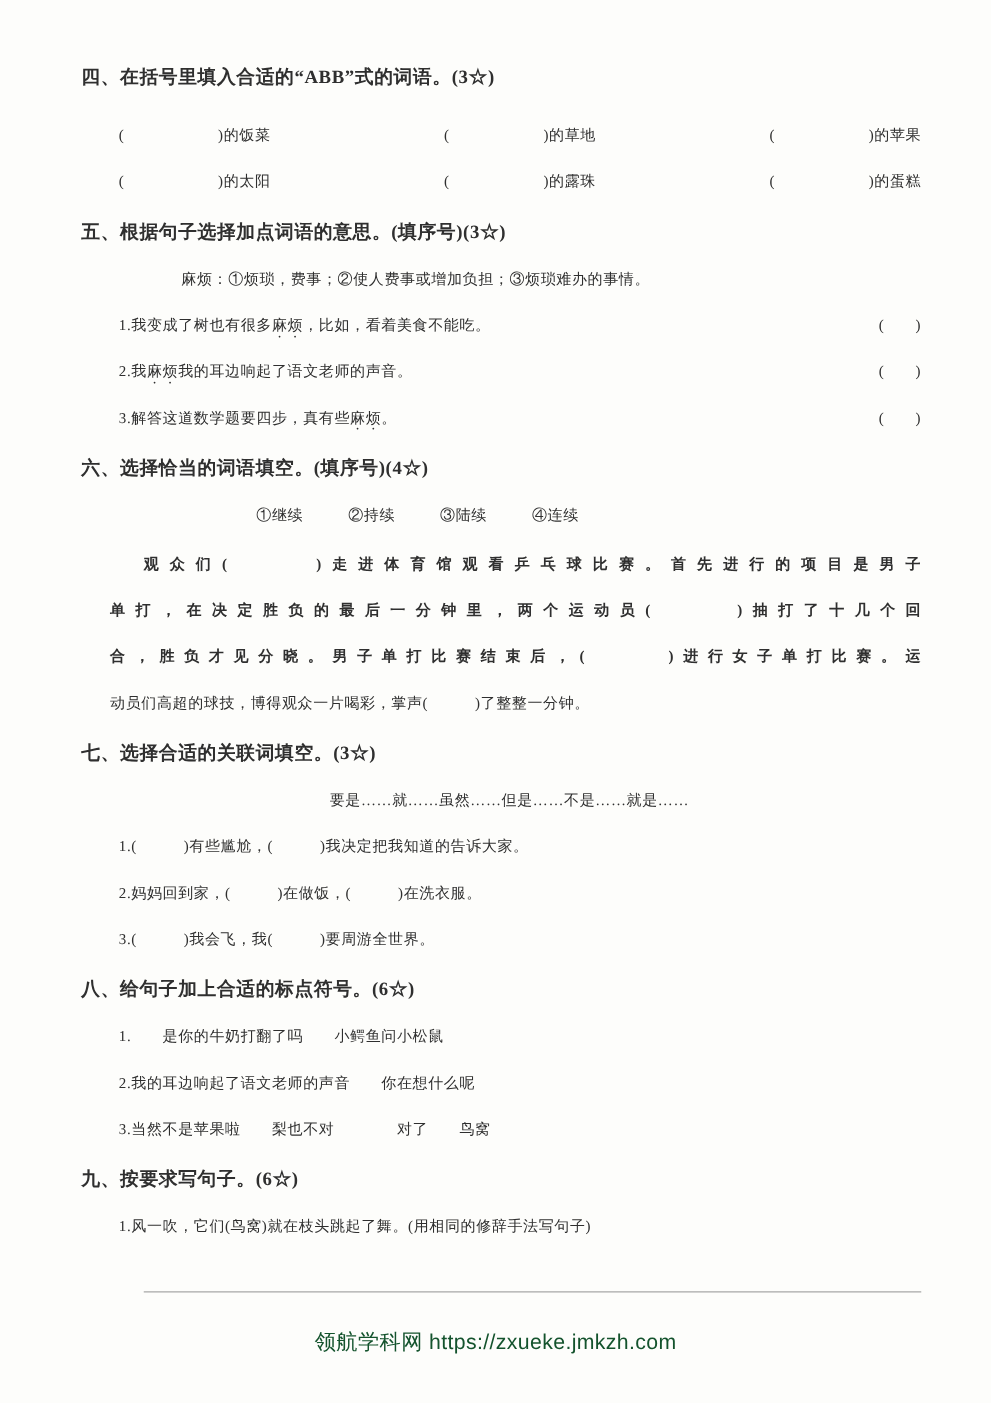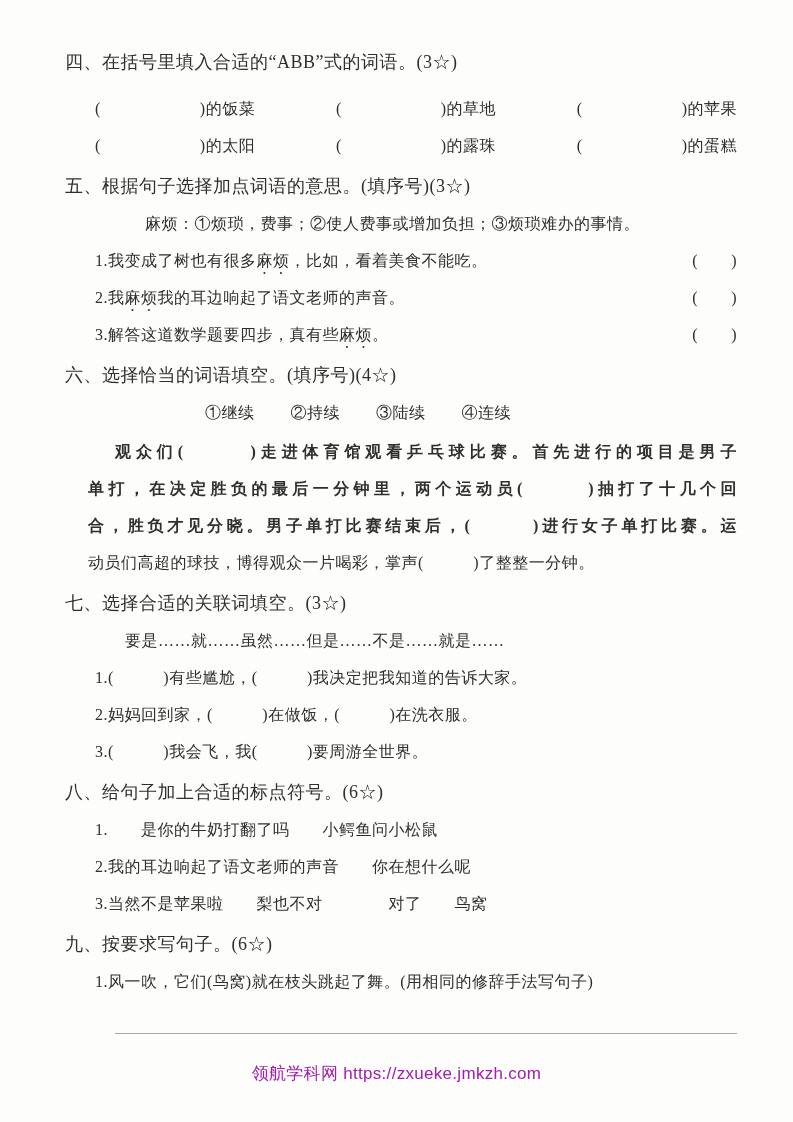--- a/index.html
+++ b/index.html
@@ -6,28 +6,28 @@
   html,body { width:793px; height:1122px; }
   body {
     background:#fdfdfb;
     font-family:"Liberation Serif", serif;
     color:#2f2f2f;
     position:relative;
     overflow:hidden;
   }
   .page { padding:44px 56px 0 65px; }
   .line {
-    font-size:16px;
+    font-size:12px;
     line-height:37px;
     white-space:pre-wrap;
     letter-spacing:0.5px;
   }
   .sec-title {
-    font-size:18px;
-    font-weight:400;
+    font-size:15px;
+    font-weight:700;
     line-height:37px;
     white-space:pre-wrap;
     letter-spacing:0.5px;
   }
   .section { margin-top:4px; }
   .section:first-child { margin-top:0; }
   .indent-item { padding-left:30px; }
   .abb-rows { margin-top:9px; }
   .abb-row {
     display:flex;
@@ -49,40 +49,40 @@
   .options-row {
     display:flex;
     gap:36px;
     padding-left:140px;
   }
   .para { padding-left:23px; margin-top:2px; }
   .pline-just { text-align:justify; text-align-last:justify;font-weight:bold; }
   .pline-first { text-indent:27px; }
   .conn-row {
     display:flex;
-    justify-content:flex-start;
+    justify-content:center;
     padding-left:60px;
     padding-right:47px;
   }
   .footer-rule {
     position:absolute;
     left:115px;
     top:1033px;
     width:622px;
     border-top:1.5px solid #a8a8a8;
   }
   .footer-text {
     position:absolute;
     top:1062px;
     left:0;
     width:100%;
     text-align:center;
     font-family:"Liberation Sans", sans-serif;
     font-size:17px;
-    color:#a21caf;
+    color:#14532d;
     letter-spacing:0.3px;
   }
 </style>
 </head>
 <body>
 
 <div class="page">
 
   <div class="section">
     <div class="sec-title">四、在括号里填入合适的“ABB”式的词语。(3☆)</div>

